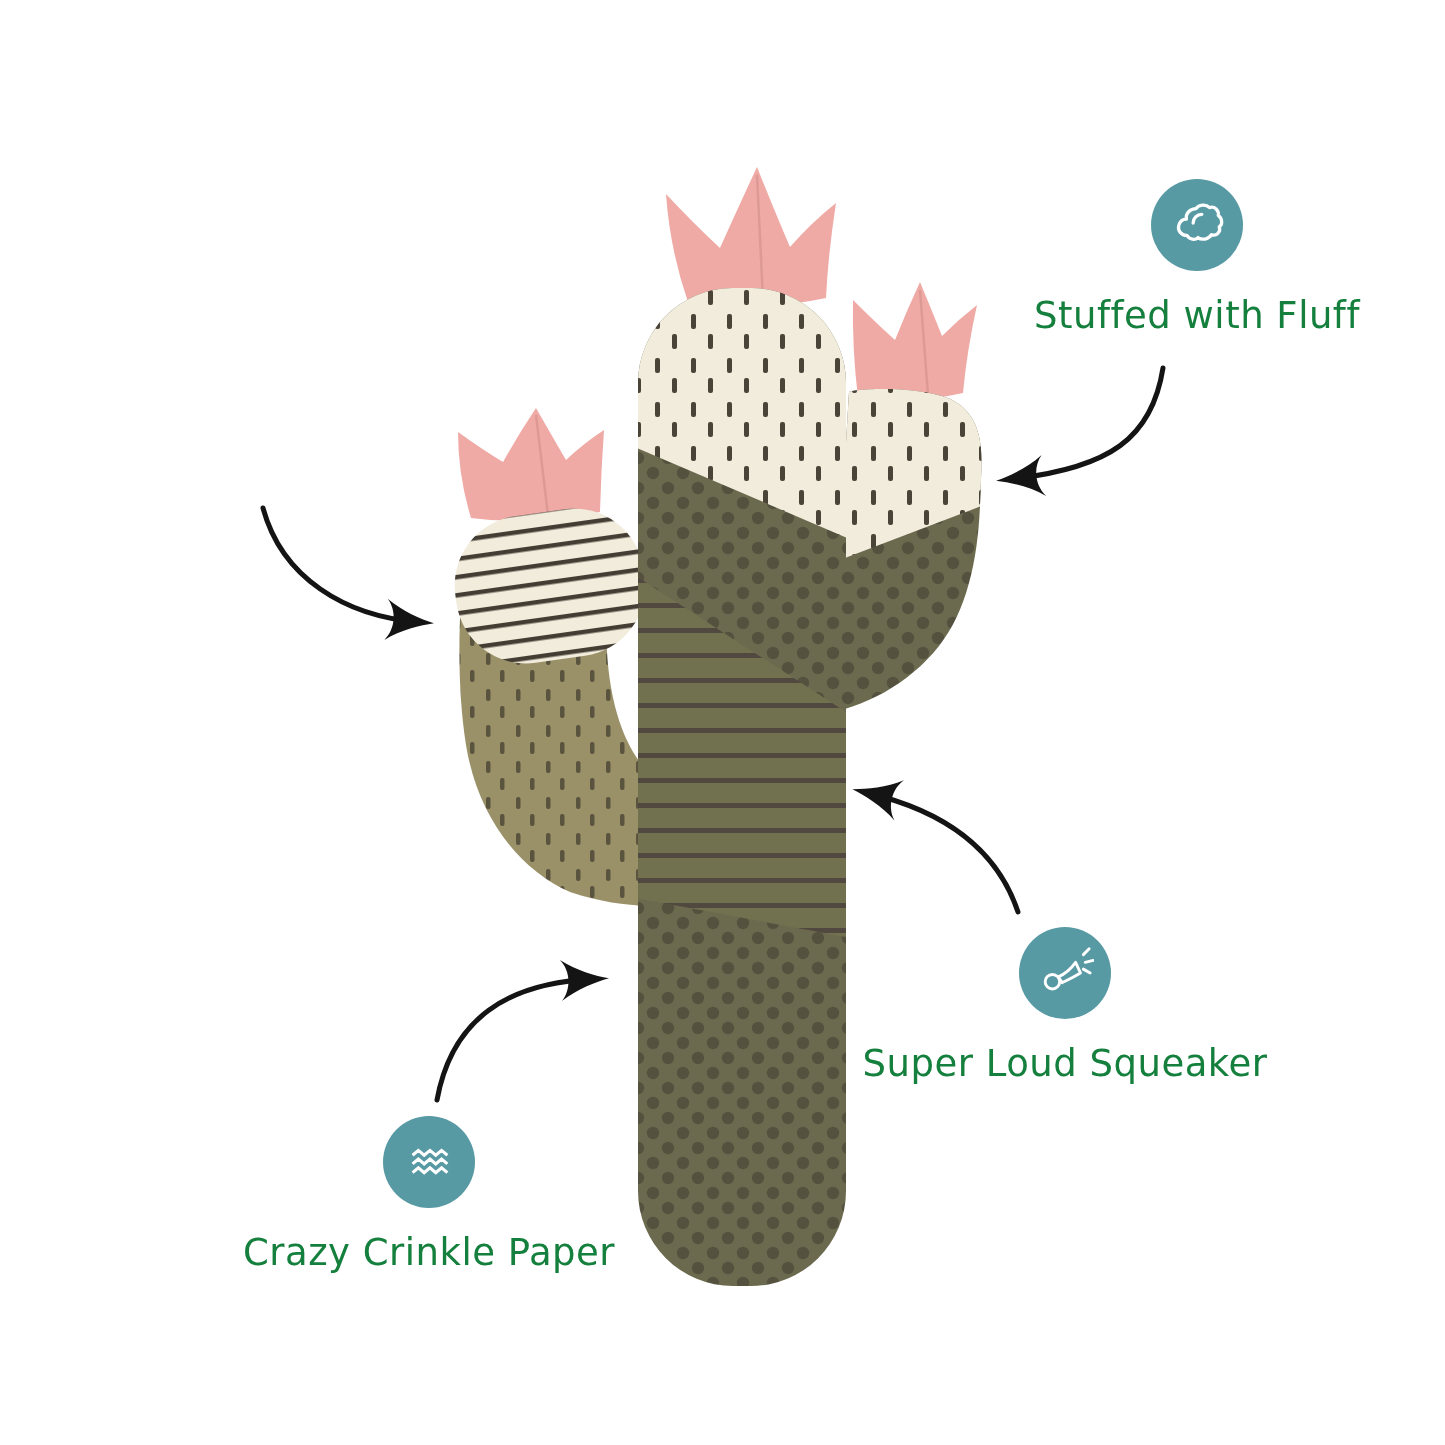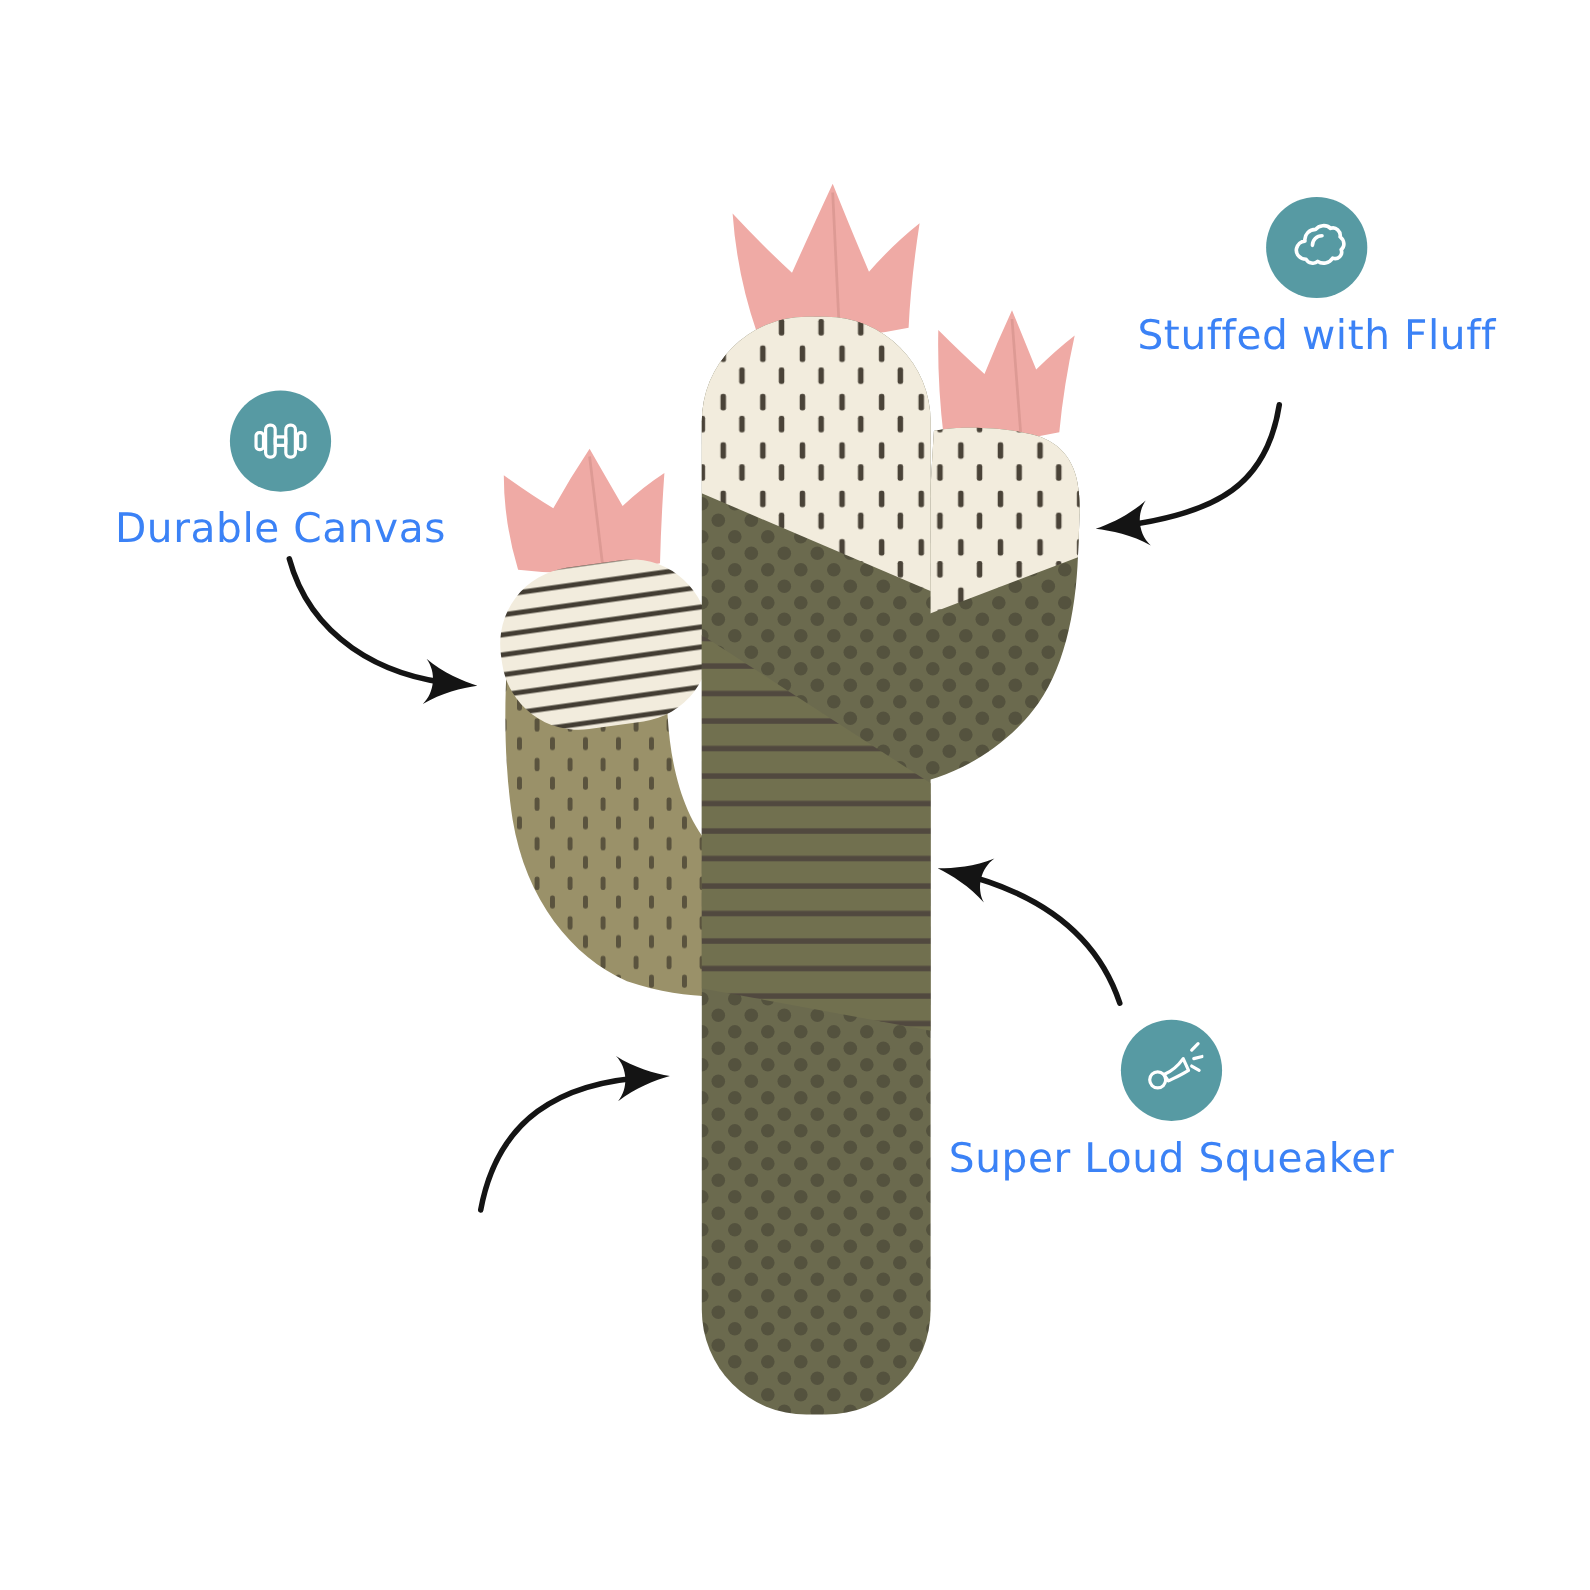--- a/index.html
+++ b/index.html
@@ -2,21 +2,21 @@
 <html><head>
 <meta charset="utf-8">
 <style>
   html,body{margin:0;padding:0;background:#fff;}
   .stage{position:relative;width:1445px;height:1445px;background:#ffffff;overflow:hidden;
          font-family:"DejaVu Sans", sans-serif;}
   .art{position:absolute;left:0;top:0;}
   .feature{position:absolute;display:flex;flex-direction:column;align-items:center;width:440px;}
   .icon-circle{width:92px;height:92px;border-radius:50%;background:#579aa3;
                display:flex;align-items:center;justify-content:center;}
-  .label{margin-top:12px;font-size:37px;color:#3b82f6;white-space:nowrap;letter-spacing:.5px;}
+  .label{margin-top:23px;font-size:37px;color:#15803d;white-space:nowrap;letter-spacing:.5px;}
   .feature--fluff{left:977px;top:179px;}
   .feature--canvas{left:35px;top:355px;}
   .feature--squeaker{left:845px;top:927px;text-align:center;}
   .feature--crinkle{left:209px;top:1116px;}
 </style>
 </head>
 <body>
 
 <div class="stage">
 
@@ -111,40 +111,38 @@
       <svg width="58" height="58" viewBox="0 0 60 60" fill="none" stroke="#ffffff" stroke-width="3.4" stroke-linecap="round" stroke-linejoin="round">
         <path d="M20 41 C14 41 10 36 11 31 C12 27 15 24 19 24 C18 18 23 13 29 13
                  C32 9 39 8 43 12 C48 10 53 15 52 20 C56 23 57 29 53 32
                  C55 37 50 42 45 40 C42 45 35 46 31 43 C28 46 22 45 20 41 Z"></path>
         <path d="M26 28 C26 23 30 19 35 19"></path>
       </svg>
     </div>
     <div class="label">Stuffed with Fluff</div>
   </div>
 
-  <div class="feature feature--canvas">
-    <div class="icon-circle">
-      <svg width="58" height="58" viewBox="0 0 60 60" fill="none" stroke="#ffffff" stroke-width="3" stroke-linejoin="round">
-        <rect x="7" y="22" width="7" height="16" rx="3"></rect>
-        <rect x="16" y="15" width="9" height="30" rx="4"></rect>
-        <rect x="25" y="26" width="10" height="8" rx="2"></rect>
-        <rect x="35" y="15" width="9" height="30" rx="4"></rect>
-        <rect x="46" y="22" width="7" height="16" rx="3"></rect>
-      </svg>
-    </div>
-    <div class="label">Durable Canvas</div>
-  </div>
 
   <div class="feature feature--squeaker">
     <div class="icon-circle">
       <svg width="58" height="58" viewBox="0 0 60 60" fill="none" stroke="#ffffff" stroke-width="3" stroke-linecap="round" stroke-linejoin="round">
         <circle cx="17" cy="39" r="7.5"></circle>
         <path d="M23 34 C30 31 36 26 41 19 L46 30 C38 35 31 38 27 40 Z"></path>
         <path d="M49 11 L55 5"></path>
         <path d="M51 19 L59 17"></path>
         <path d="M49 26 L56 30"></path>
       </svg>
     </div>
     <div class="label">Super Loud Squeaker</div>
   </div>
 
+  <div class="feature feature--crinkle">
+    <div class="icon-circle">
+      <svg width="58" height="58" viewBox="0 0 60 60" fill="none" stroke="#ffffff" stroke-width="3.2" stroke-linejoin="miter">
+        <path d="M13 23 l6 -5 6 5 6 -5 6 5 6 -5 6 5"></path>
+        <path d="M13 32 l6 -5 6 5 6 -5 6 5 6 -5 6 5"></path>
+        <path d="M13 41 l6 -5 6 5 6 -5 6 5 6 -5 6 5"></path>
+      </svg>
+    </div>
+    <div class="label">Crazy Crinkle Paper</div>
+  </div>
 
 </div>
 
 </body></html>

